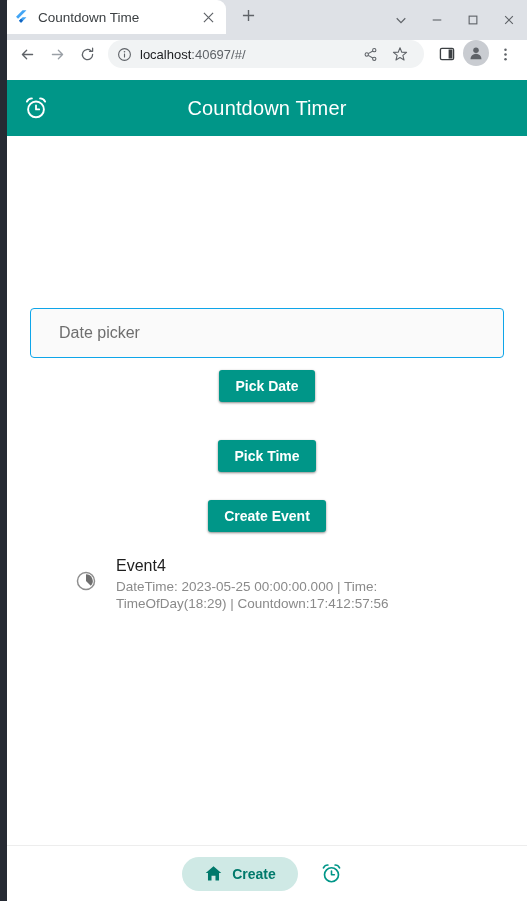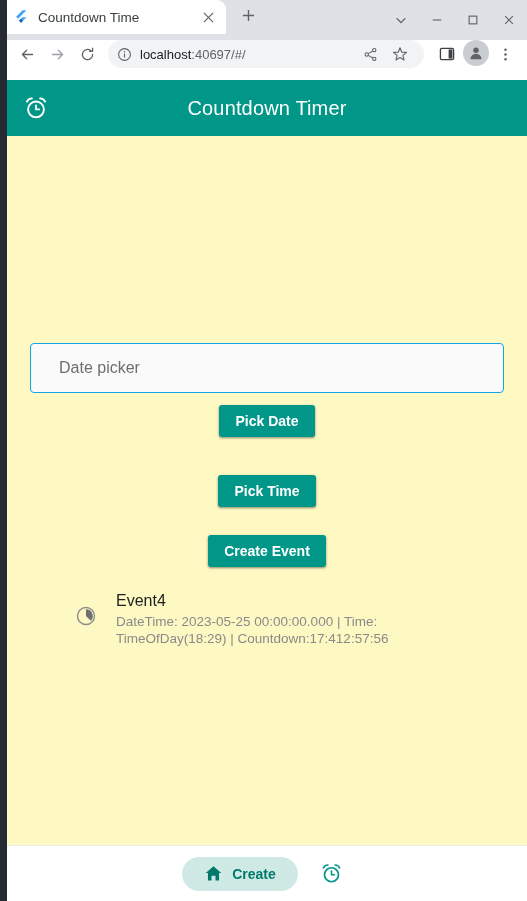--- a/index.html
+++ b/index.html
@@ -83,23 +83,23 @@
   .omni-text b { color: #202124; font-weight: normal; }
   .omni-actions { display: flex; align-items: center; gap: 2px; margin-left: auto; }
   .avatar-btn {
     width: 26px; height: 26px; border-radius: 50%;
     background: #c9ccd1; display: flex; align-items: center; justify-content: center;
     flex: 0 0 26px;
   }
 
   
   #viewport {
-    flex: 1 1 auto; background: #fef9c3;
+    flex: 1 1 auto; background: #ffffff;
     display: flex; flex-direction: column;
-    margin-left: 7px; overflow: hidden; gap: 35px;
+    margin-left: 7px; overflow: hidden;
   }
 
   .appbar {
     height: 56px; background: #009688;
     display: flex; align-items: center;
     position: relative; flex: 0 0 56px;
   }
   .appbar-icon { position: absolute; left: 16px; display: flex; align-items: center; }
   .appbar-title {
     width: 100%; text-align: center;

